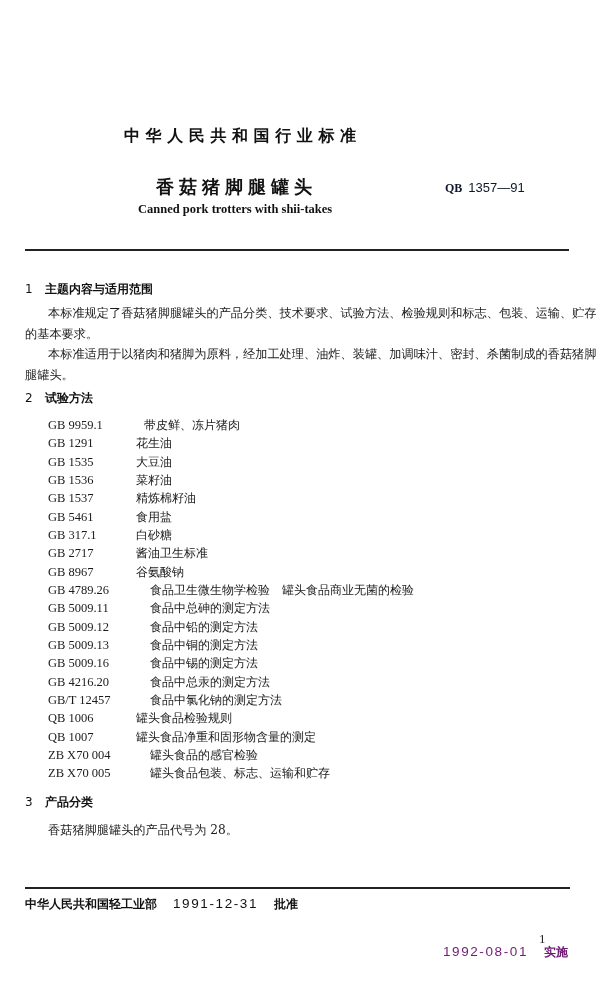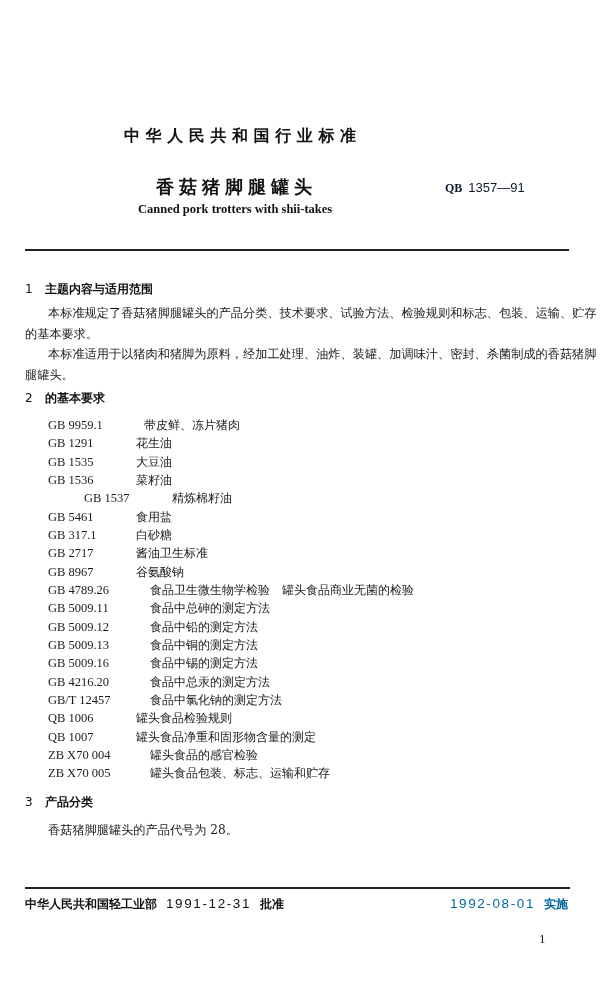--- a/index.html
+++ b/index.html
@@ -96,28 +96,28 @@
       font-family: "DejaVu Sans", "Liberation Sans", sans-serif;
       font-weight: bold;
       font-size: 12px;
       color: #111;
     }
     .footer-left .date, .footer-right .date {
       font-weight: normal;
       font-family: "Liberation Sans", "DejaVu Sans", sans-serif;
       font-size: 13.5px;
       letter-spacing: 1.6px;
-      margin: 0 9px;
+      margin: 0 16px;
     }
     .footer-right {
-      right: 32px; top: 896px;
+      right: 32px; top: 944px;
       font-family: "DejaVu Sans", "Liberation Sans", sans-serif;
       font-weight: bold;
       font-size: 12px;
-      color: #0369a1;
+      color: #701a75;
     }
     .page-num {
       left: 539px; top: 931px;
       font-family: "Liberation Serif", serif;
       font-size: 13px;
       color: #222;
     }
   </style>
 </head>
 <body>
@@ -133,28 +133,28 @@
 
 <div class="abs sec-head" style="left:25px; top:281px;">
   <span class="num">1</span><span>主题内容与适用范围</span>
 </div>
 <div class="abs body-text" style="left:48px; top:305px;">本标准规定了香菇猪脚腿罐头的产品分类、技术要求、试验方法、检验规则和标志、包装、运输、贮存</div>
 <div class="abs body-text" style="left:25px; top:326px;">的基本要求。</div>
 <div class="abs body-text" style="left:48px; top:346px;">本标准适用于以猪肉和猪脚为原料，经加工处理、油炸、装罐、加调味汁、密封、杀菌制成的香菇猪脚</div>
 <div class="abs body-text" style="left:25px; top:367px;">腿罐头。</div>
 
 <div class="abs sec-head" style="left:25px; top:390px;">
-  <span class="num">2</span><span>的基本要求</span>
+  <span class="num">2</span><span>试验方法</span>
 </div>
 
 <div class="abs ref-line" style="top:417px;"><span class="ref-code" style="min-width: 68px;">GB 9959.1</span><span class="ref-title">带皮鲜、冻片猪肉</span></div>
 <div class="abs ref-line" style="top:435px;"><span class="ref-code" style="min-width: 60px;">GB 1291</span><span class="ref-title">花生油</span></div>
 <div class="abs ref-line" style="top:453.5px;"><span class="ref-code" style="min-width: 60px;">GB 1535</span><span class="ref-title">大豆油</span></div>
 <div class="abs ref-line" style="top:472px;"><span class="ref-code" style="min-width: 60px;">GB 1536</span><span class="ref-title">菜籽油</span></div>
-<div class="abs ref-line" style="top:490px;"><span class="ref-code" style="min-width: 60px; margin-left: 36px;">GB 1537</span><span class="ref-title">精炼棉籽油</span></div>
+<div class="abs ref-line" style="top:490px;"><span class="ref-code" style="min-width: 60px;">GB 1537</span><span class="ref-title">精炼棉籽油</span></div>
 <div class="abs ref-line" style="top:508.5px;"><span class="ref-code" style="min-width: 60px;">GB 5461</span><span class="ref-title">食用盐</span></div>
 <div class="abs ref-line" style="top:527px;"><span class="ref-code" style="min-width: 60px;">GB 317.1</span><span class="ref-title">白砂糖</span></div>
 <div class="abs ref-line" style="top:545px;"><span class="ref-code" style="min-width: 60px;">GB 2717</span><span class="ref-title">酱油卫生标准</span></div>
 <div class="abs ref-line" style="top:563.5px;"><span class="ref-code" style="min-width: 60px;">GB 8967</span><span class="ref-title">谷氨酸钠</span></div>
 <div class="abs ref-line" style="top:582px;"><span class="ref-code" style="min-width: 74px;">GB 4789.26</span><span class="ref-title">食品卫生微生物学检验　罐头食品商业无菌的检验</span></div>
 <div class="abs ref-line" style="top:600px;"><span class="ref-code" style="min-width: 74px;">GB 5009.11</span><span class="ref-title">食品中总砷的测定方法</span></div>
 <div class="abs ref-line" style="top:618.5px;"><span class="ref-code" style="min-width: 74px;">GB 5009.12</span><span class="ref-title">食品中铅的测定方法</span></div>
 <div class="abs ref-line" style="top:637px;"><span class="ref-code" style="min-width: 74px;">GB 5009.13</span><span class="ref-title">食品中铜的测定方法</span></div>
 <div class="abs ref-line" style="top:655px;"><span class="ref-code" style="min-width: 74px;">GB 5009.16</span><span class="ref-title">食品中锡的测定方法</span></div>
 <div class="abs ref-line" style="top:673.5px;"><span class="ref-code" style="min-width: 74px;">GB 4216.20</span><span class="ref-title">食品中总汞的测定方法</span></div>

